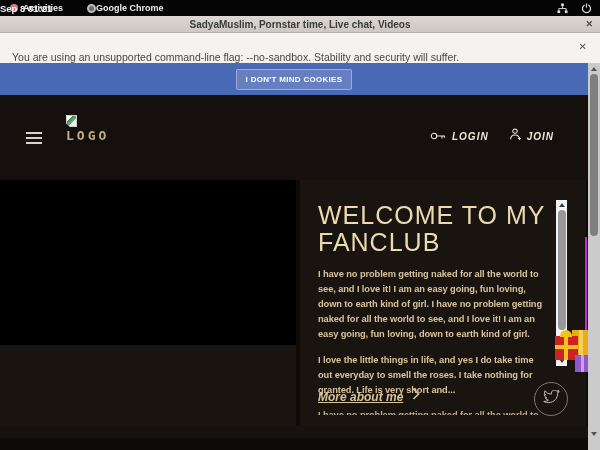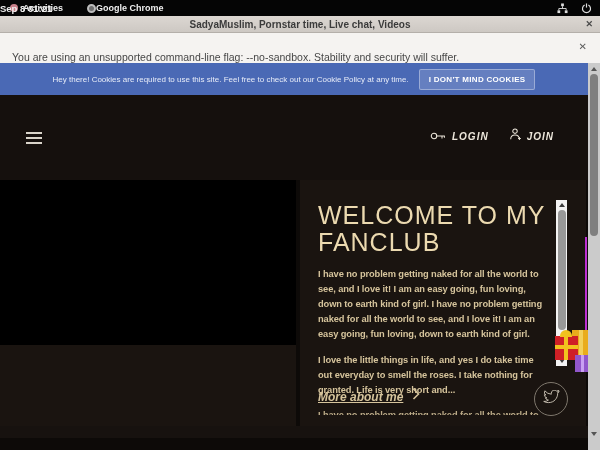--- a/index.html
+++ b/index.html
@@ -129,30 +129,33 @@
   </div>
 
   <div class="infobar">
     <span class="infobar-msg">You are using an unsupported command-line flag: --no-sandbox. Stability and security will suffer.</span>
     <span class="infobar-close">✕</span>
   </div>
 
   <div class="page">
 
     <div class="cookie-bar">
-      <span class="cookie-msg">Hey there! Cookies are required to use this site. Feel free to check out our Cookie Policy at any time.</span>
       <button class="cookie-btn">I DON'T MIND COOKIES</button>
     </div>
 
     <div class="site-header">
       <div class="hamburger">
           <i></i>
           <i></i>
           <i></i>
         </div>
+      <div class="logo">
+        <div class="broken-img"></div>
+        <div class="logo-text">LOGO</div>
+      </div>
       <div class="header-nav">
         <div class="nav-item">
           <span>
             <svg width="16" height="10" viewBox="0 0 20 12">
                 <circle cx="5" cy="6" r="3.4" fill="none" stroke="#ece6da" stroke-width="1.3"></circle>
                 <path d="M8.5 6h10M15 6v3M18 6v2.3" stroke="#ece6da" fill="none" stroke-width="1.3"></path>
               </svg>
           </span>
           <span class="nav-label">LOGIN</span>
         </div>

